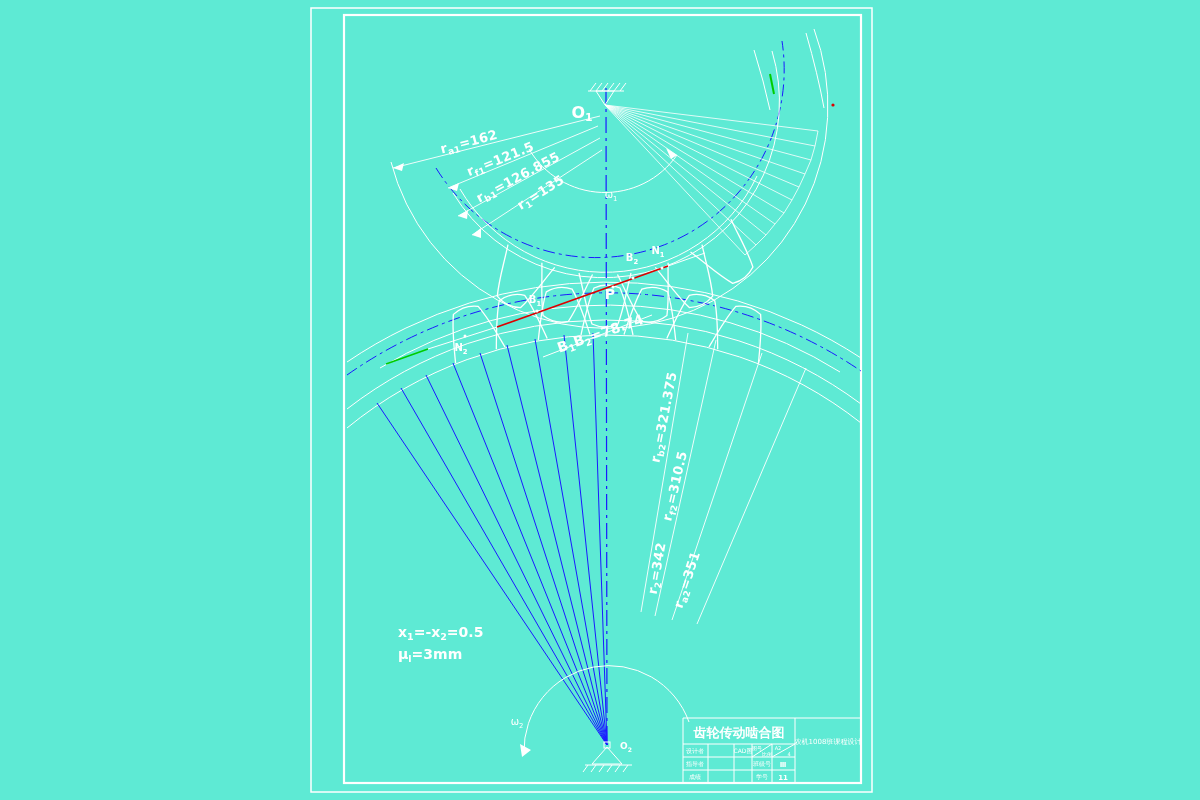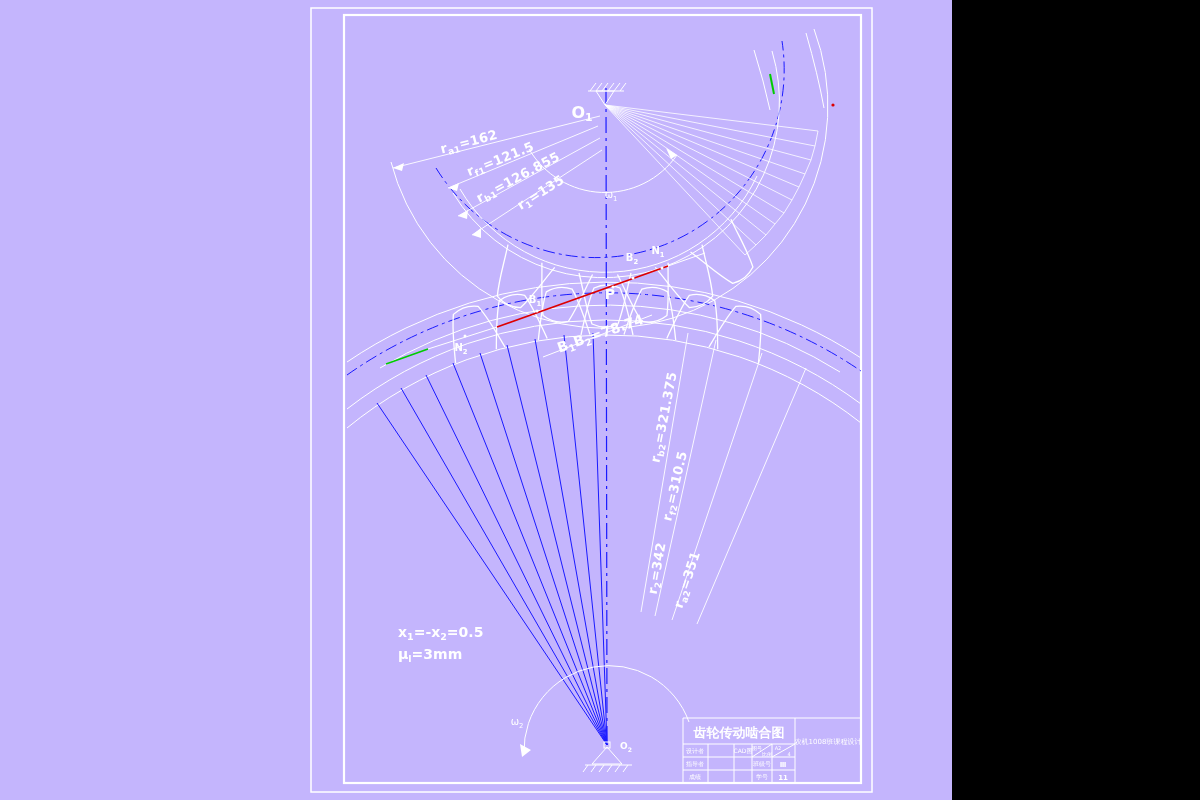--- a/index.html
+++ b/index.html
@@ -1,16 +1,16 @@
 <!DOCTYPE html>
 <html><head>
 <meta charset="utf-8">
 <style>
   html,body{margin:0;padding:0;background:#000;}
-  .stage{position:relative;width:952px;height:800px;background:#c4b5fd;overflow:hidden;
+  .stage{position:relative;width:1200px;height:800px;background:#5eead4;overflow:hidden;
          font-family:"DejaVu Sans",sans-serif;}
   svg{position:absolute;left:0;top:0;}
   text{fill:#fff;font-family:"DejaVu Sans",sans-serif;}
   .thin{stroke:#fff;stroke-width:1;fill:none;}
   .tooth{stroke:#fff;stroke-width:1.3;fill:none;}
   .blue{stroke:#1a1aff;fill:none;}
   .dim{font-size:13px;font-weight:600;letter-spacing:0.3px;}
   .pt{font-size:10px;font-weight:600;}
 </style>
 </head>

